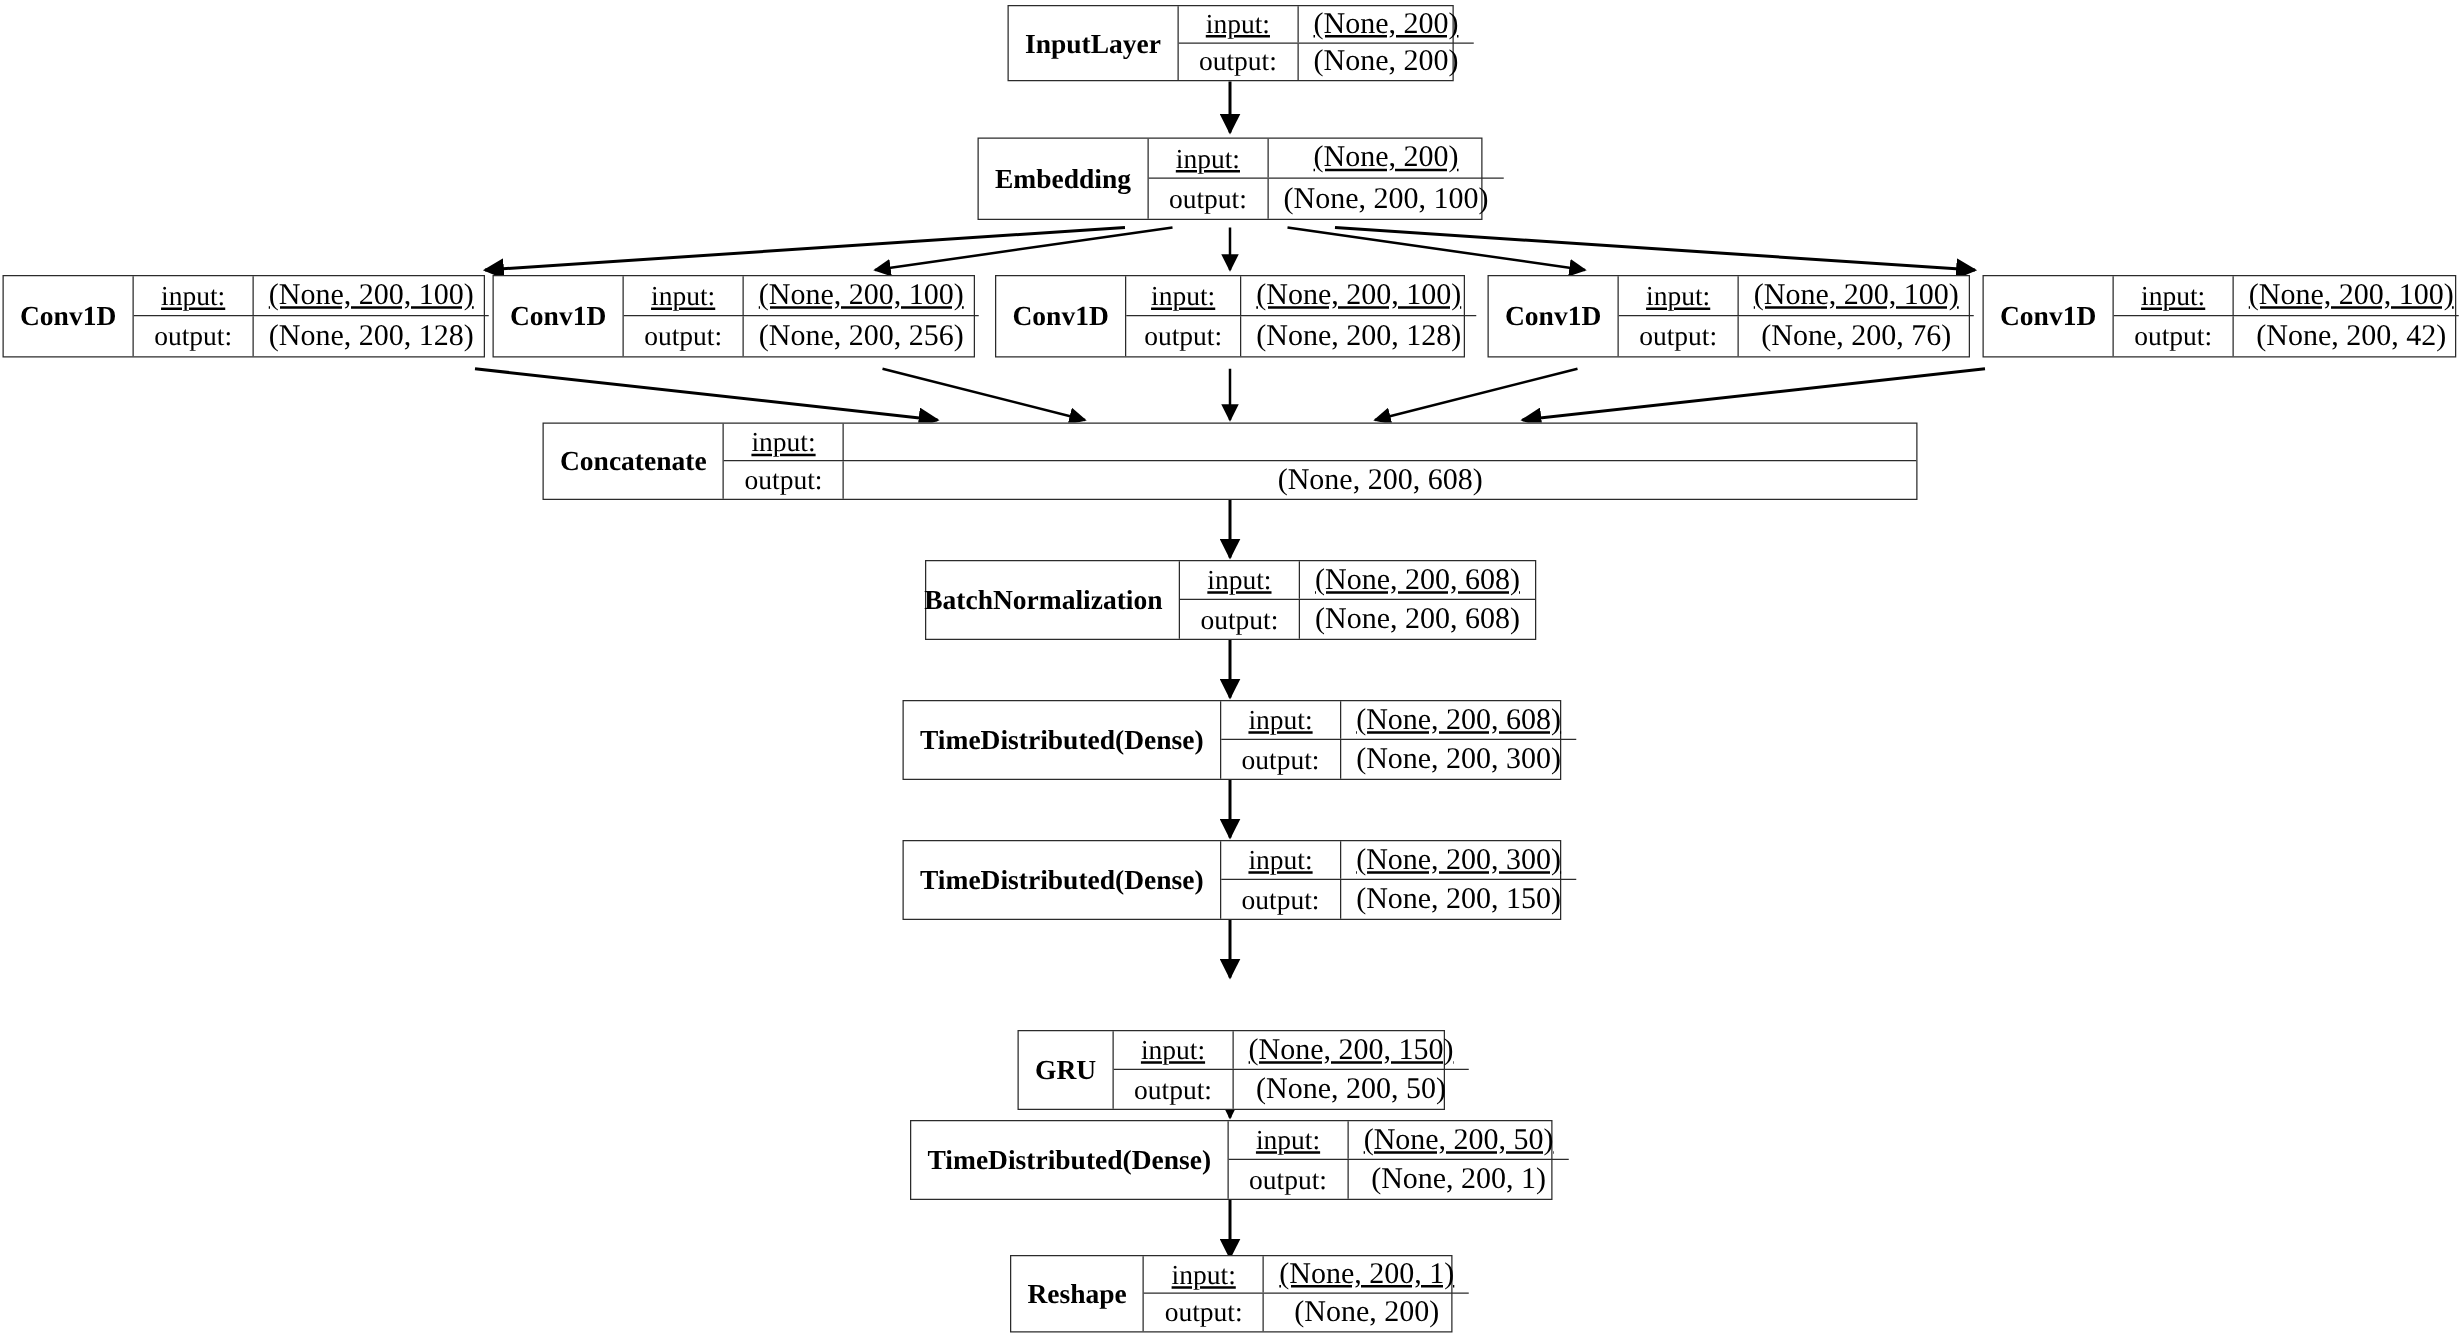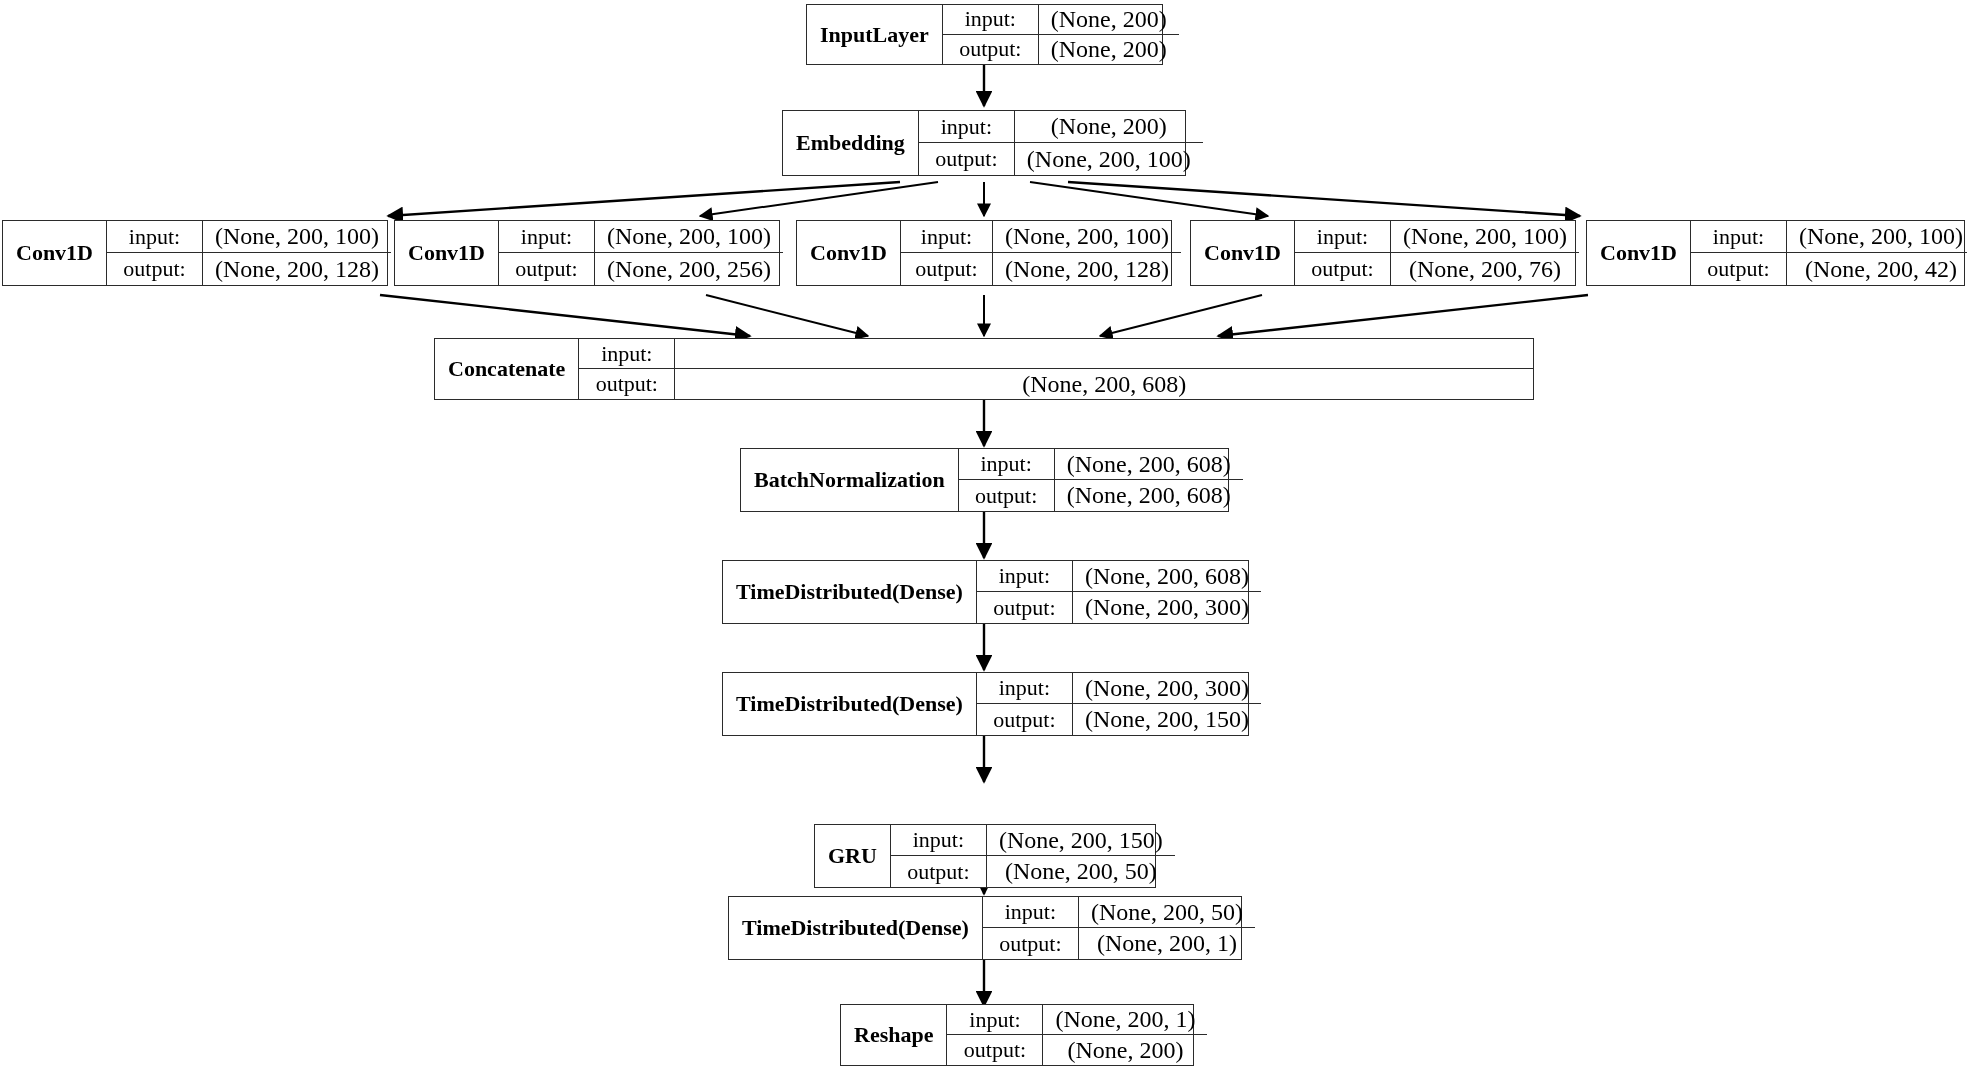--- a/index.html
+++ b/index.html
@@ -57,20 +57,21 @@
   }
   .node .io-row {
     display: flex;
     flex-direction: row;
     flex: 1 1 50%;
     align-items: stretch;
     box-sizing: border-box;
   }
   .node .io-row.top {
     border-bottom: 1.4px solid #2b2b2b;
+    text-decoration: underline;
   }
   .node .io-label {
     display: flex;
     align-items: center;
     justify-content: center;
     padding: 0 11px;
     white-space: nowrap;
     font-size: 22px;
     color: #000000;
     border-right: 1.4px solid #2b2b2b;
@@ -229,21 +230,21 @@
       <div class="io-row top">
         <div class="io-label lblw">input:</div>
       </div>
       <div class="io-row">
         <div class="io-label lblw">output:</div>
         <div class="io-value">(None, 200, 608)</div>
       </div>
     </div>
   </div>
 
-  <div class="node" style="left:740px; top:448px; width:489px; height:64px;">
+  <div class="node" style="left:740px; top:448px; width:489px; height:64px;justify-content:flex-end;">
     <div class="name-cell">BatchNormalization</div>
     <div class="io">
       <div class="io-row top">
         <div class="io-label lblw">input:</div>
         <div class="io-value">(None, 200, 608)</div>
       </div>
       <div class="io-row">
         <div class="io-label lblw">output:</div>
         <div class="io-value">(None, 200, 608)</div>
       </div>
@@ -299,21 +300,21 @@
         <div class="io-label lblw">input:</div>
         <div class="io-value">(None, 200, 50)</div>
       </div>
       <div class="io-row">
         <div class="io-label lblw">output:</div>
         <div class="io-value">(None, 200, 1)</div>
       </div>
     </div>
   </div>
 
-  <div class="node" style="left:840px; top:1004px; width:354px; height:62px;">
+  <div class="node" style="left:808px; top:1004px; width:354px; height:62px;">
     <div class="name-cell">Reshape</div>
     <div class="io">
       <div class="io-row top">
         <div class="io-label lblw">input:</div>
         <div class="io-value">(None, 200, 1)</div>
       </div>
       <div class="io-row">
         <div class="io-label lblw">output:</div>
         <div class="io-value">(None, 200)</div>
       </div>

